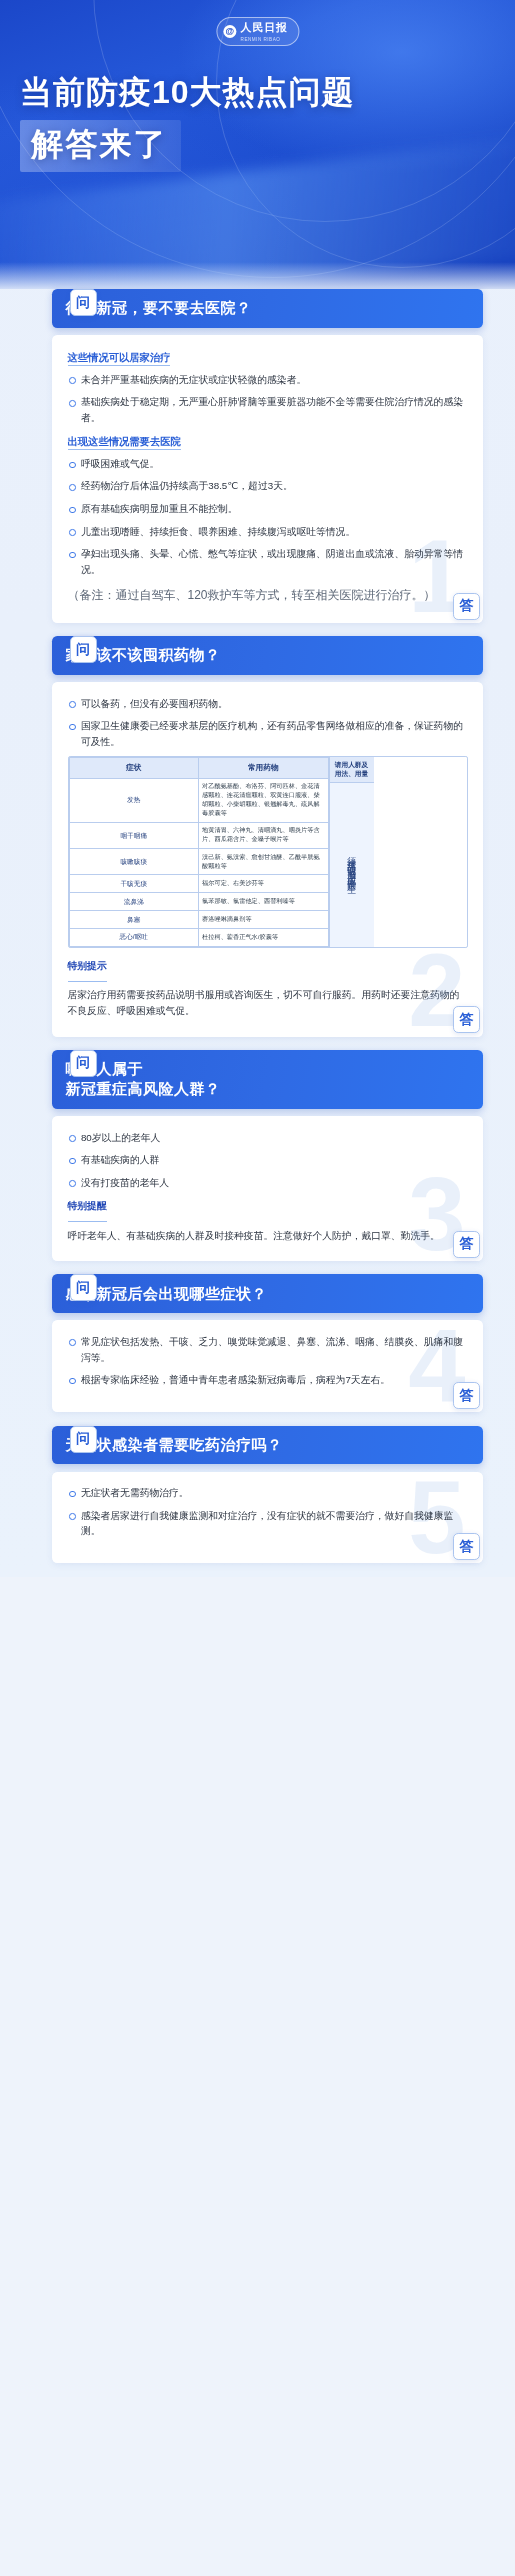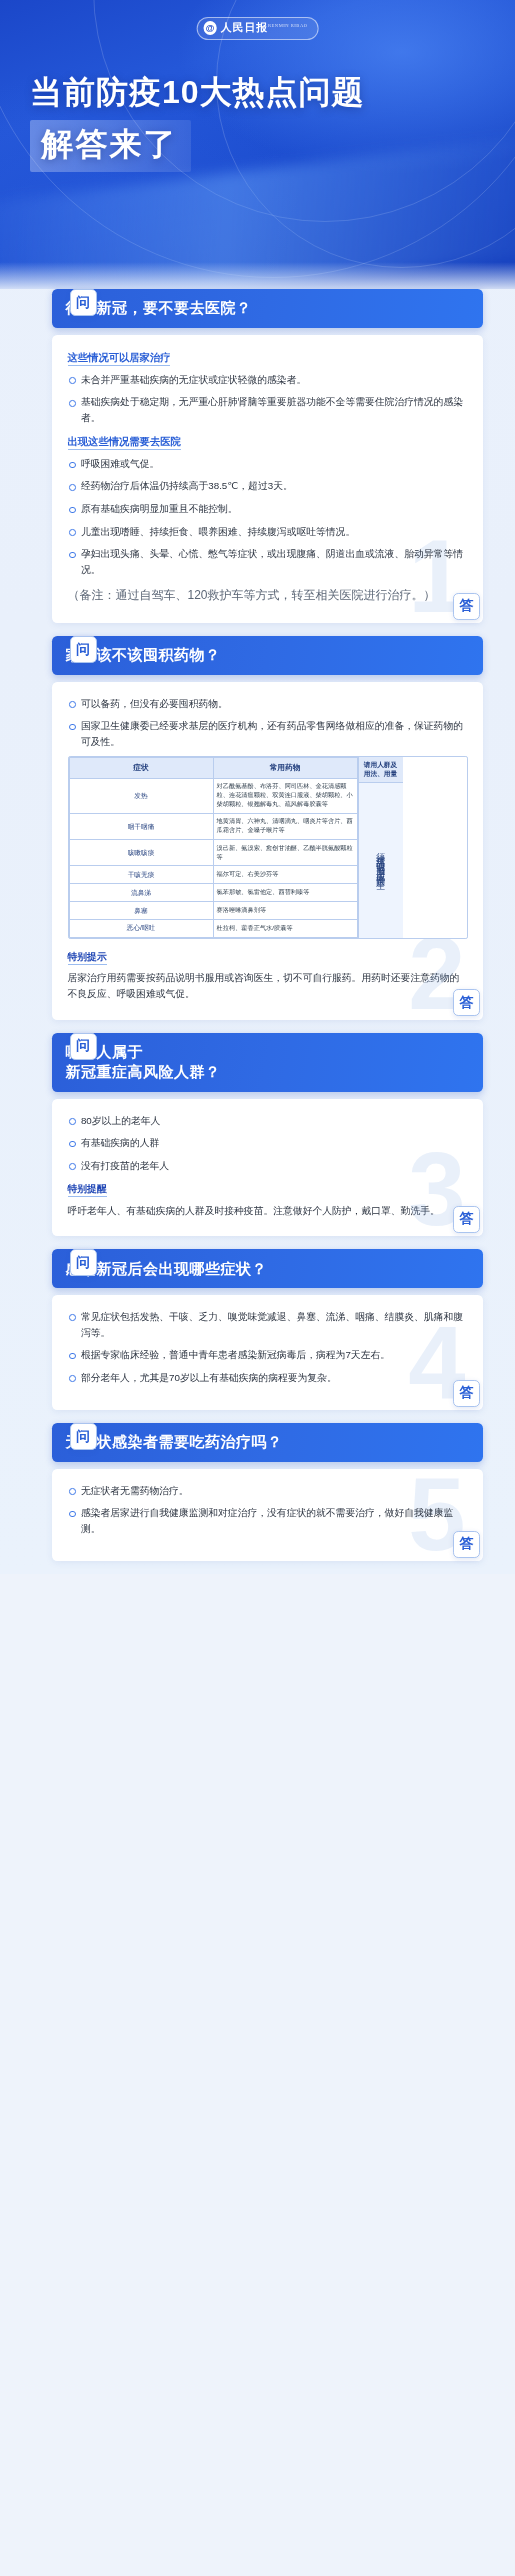--- a/index.html
+++ b/index.html
@@ -53,25 +53,25 @@
     background: rgba(255,255,255,0.10);
   }
   .logo .at {
     width: 13.4px; height: 13.4px; border-radius: 50%;
     background: #ffffff; color: #1b47c9;
     font-size: 8.8px; font-weight: bold;
     display: flex; align-items: center; justify-content: center;
   }
   .logo .lg-main { color: #fff; font-size: 10.8px; letter-spacing: 1px; font-weight: bold; }
   .logo .lg-sub { color: rgba(255,255,255,0.75); font-size: 4.6px; letter-spacing: 0.5px; margin-top: 1.5px; }
-  .logo .lg-txt { display: flex; flex-direction: row; font-family: Liberation Serif, serif; }
+  .logo .lg-txt { display: flex; flex-direction: column; }
 
   .title-wrap {
     position: absolute;
-    left: 30px; top: 72px;
+    left: 20px; top: 72px;
     width: 453px;
   }
   .title-line1 {
     color: #ffffff;
     font-size: 32px;
     font-weight: bold;
     letter-spacing: 1px;
     text-shadow: 0 2.1px 8.2px rgba(0,20,80,0.35);
     line-height: 1.25;
   }
@@ -187,21 +187,21 @@
     font-size: 12px;
     color: #5b6676;
     line-height: 1.6;
   }
   .tip-head {
     display: inline-block;
     color: #1f46b5;
     font-size: 9.8px;
     font-weight: bold;
     border-bottom: 1px solid #9bbcf0;
-    padding-bottom: 0;
+    padding-bottom: 8px;
     margin: 3.1px 0 5.2px 0;
   }
   .tip-body {
     font-size: 9.8px;
     line-height: 1.62;
     color: #2b3340;
   }
 
   
   .table-wrap {
@@ -209,21 +209,21 @@
     margin: 5.2px 0 9.3px 0;
     display: flex;
     align-items: stretch;
     border: 0.5px solid #b9cdee;
     border-radius: 2.1px;
     overflow: hidden;
     background: #fff;
   }
   table.med {
     border-collapse: collapse;
-    width: 289px;
+    width: 260px;
     table-layout: fixed;
     padding-left: 32px;
   }
   table.med th {
     background: #dfe9fa;
     color: #24407e;
     font-size: 7.7px;
     font-weight: bold;
     padding: 4.6px 2.1px;
     border: 0.5px solid #b9cdee;
@@ -421,21 +421,20 @@
     <div class="qa-inner">
       <div class="q-mark">问</div>
       <div class="q-head">
         <span class="q-line">感染新冠后会出现哪些症状？</span>
       </div>
       <div class="a-body">
         <div class="bignum">4</div>
         <ul class="items">
           <li>常见症状包括发热、干咳、乏力、嗅觉味觉减退、鼻塞、流涕、咽痛、结膜炎、肌痛和腹泻等。</li>
           <li>根据专家临床经验，普通中青年患者感染新冠病毒后，病程为7天左右。</li>
-          <li>部分老年人，尤其是70岁以上有基础疾病的病程要为复杂。</li>
         </ul>
       </div>
       <div class="a-mark">答</div>
     </div>
   </div>
 
   <div class="qa">
     <div class="qa-inner">
       <div class="q-mark">问</div>
       <div class="q-head">

